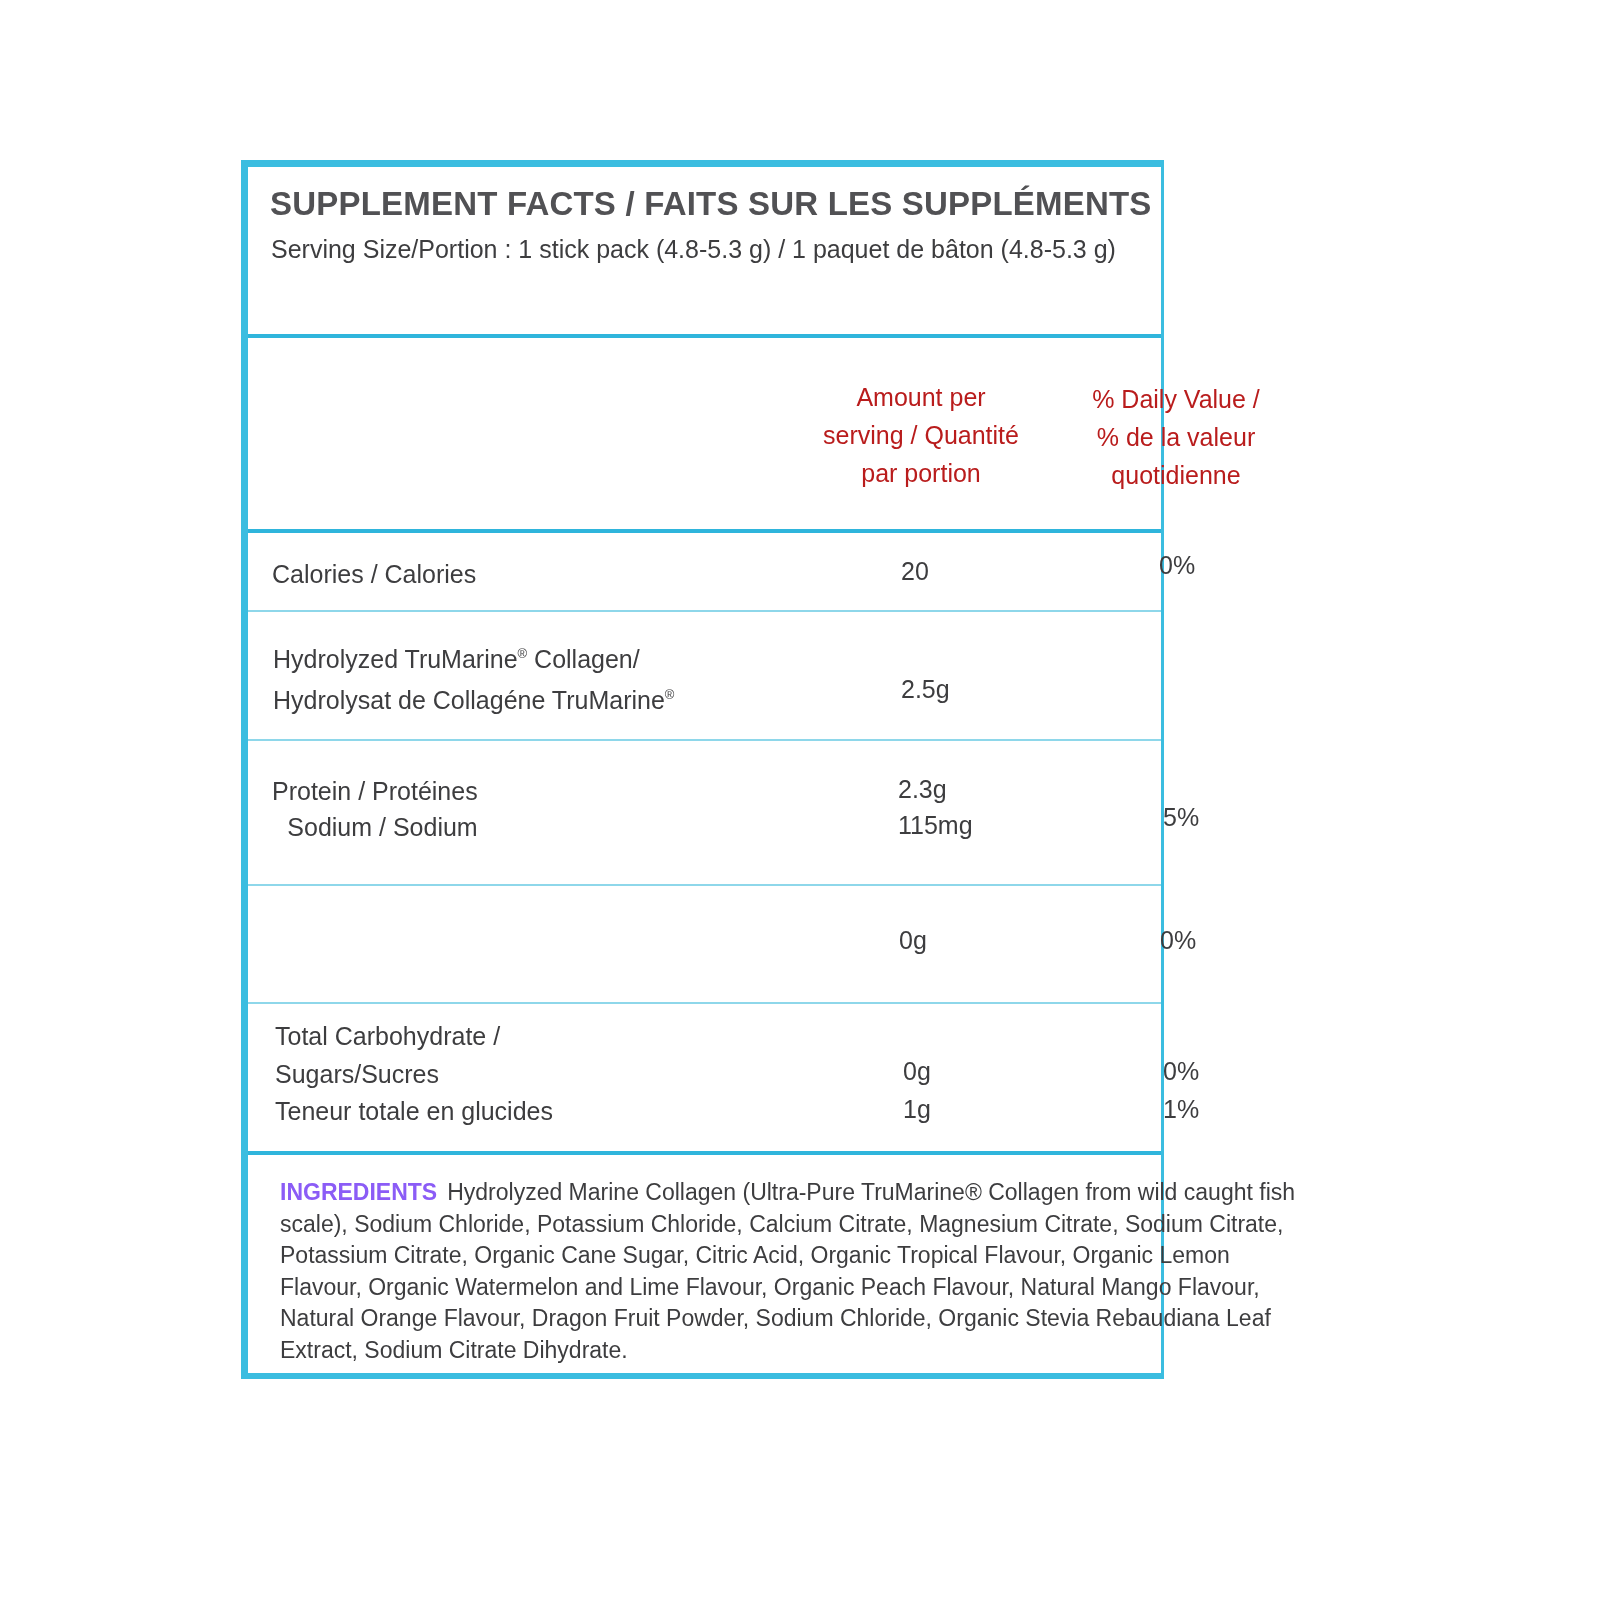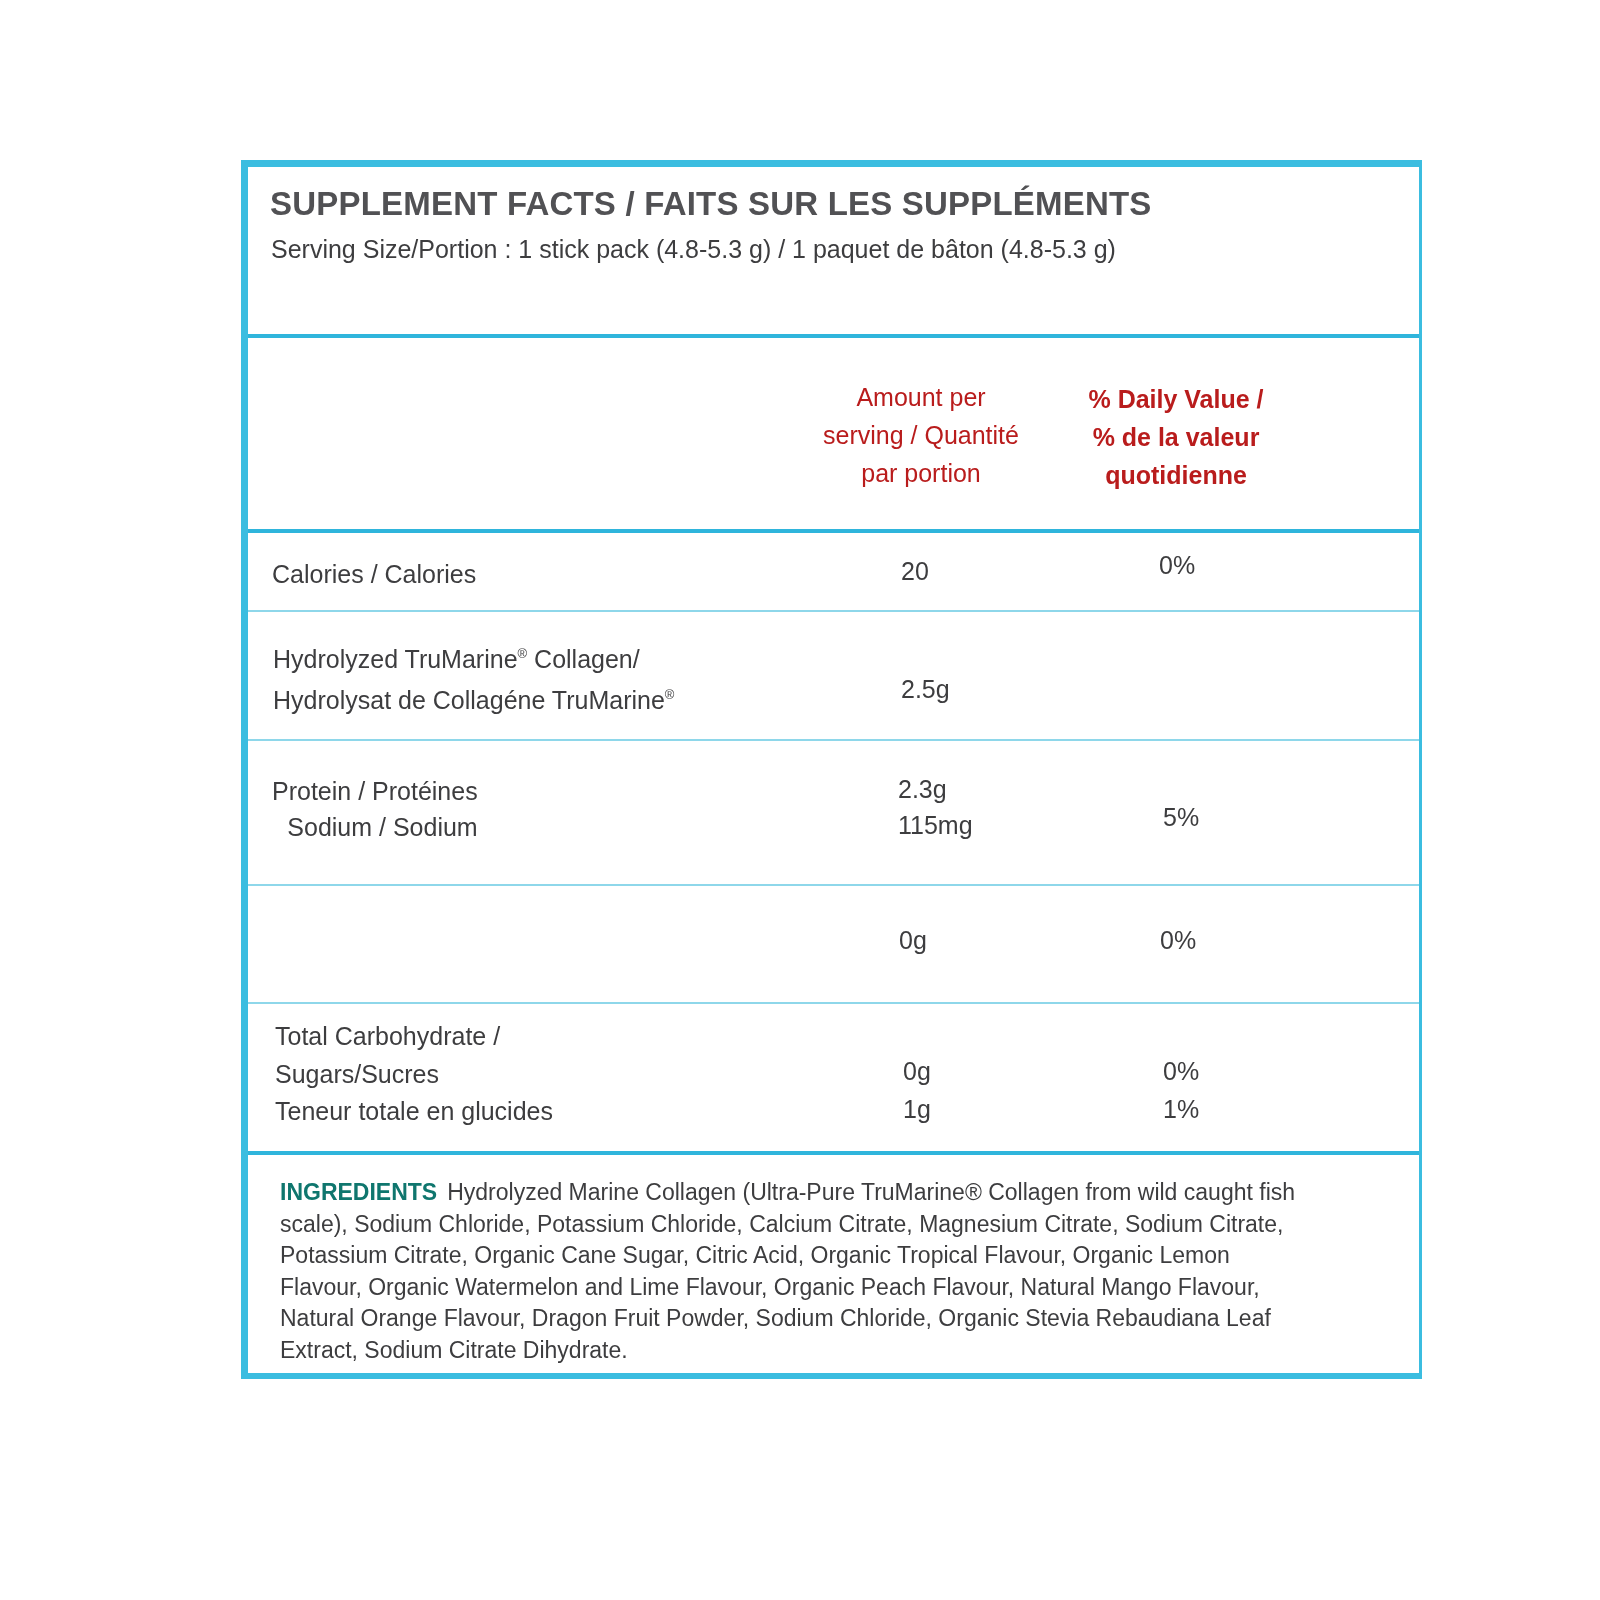--- a/index.html
+++ b/index.html
@@ -4,21 +4,21 @@
   <style>
     html, body { margin: 0; padding: 0; }
     body {
       width: 1600px; height: 1600px; background: #ffffff;
       position: relative; overflow: hidden;
       font-family: "Liberation Sans", "DejaVu Sans", sans-serif;
       color: #3d3d3f;
     }
     .panel {
       position: absolute; left: 241px; top: 160px;
-      width: 1181px; height: 1219px;
+      width: 923px; height: 1219px;
       box-sizing: border-box;
       border-top: 7px solid #3bbde0;
       border-left: 7px solid #3bbde0;
       border-bottom: 6px solid #3bbde0;
       border-right: 3px solid #3bbde0;
       background: #fff;
     }
     .hline-thick { position: absolute; left: 0; right: 0; height: 4px; background: #2fb5dc; }
     .hline-thin  { position: absolute; left: 0; right: 0; height: 2px; background: #8ed7ea; }
     .title {
@@ -32,37 +32,37 @@
     }
     .colhead {
       position: absolute; text-align: center; font-size: 25px; line-height: 38px; color: #b91c1c;
     }
     .cell { position: absolute; font-size: 25px; line-height: 36px; color: #3d3d3f; white-space: nowrap; }
     .cell sup { font-size: 13px; vertical-align: 10px; }
     .ingredients {
       position: absolute; left: 32px; top: 1010px; width: 1030px;
       font-size: 23px; line-height: 31.5px; color: #3d3d3f;
     }
-    .ingredients b { font-weight: 700; color: #0f766e; margin-right: 10px; }
+    .ingredients b { font-weight: 700; color: #8b5cf6; margin-right: 10px; }
   </style>
 </head>
 <body>
 
 <div class="panel">
   <div class="title">SUPPLEMENT FACTS / FAITS SUR LES SUPPLÉMENTS</div>
   <div class="serving">Serving Size/Portion : 1 stick pack (4.8-5.3 g) / 1 paquet de bâton (4.8-5.3 g)</div>
 
   <div class="hline-thick" style="top:167px"></div>
 
   <div class="colhead" style="left:548px; top:211px; width:250px;">
     <div>Amount per</div>
     <div>serving / Quantité</div>
     <div>par portion</div>
   </div>
-  <div class="colhead" style="left:818px; top:213px; width:220px;font-weight:bold;">
+  <div class="colhead" style="left:818px; top:213px; width:220px;">
     <div>% Daily Value /</div>
     <div>% de la valeur</div>
     <div>quotidienne</div>
   </div>
 
   <div class="hline-thick" style="top:362px"></div>
 
   <div class="cell" style="left:24px; top:389px;">Calories / Calories</div>
   <div class="cell" style="left:653px; top:386px;">20</div>
   <div class="cell" style="left:911px; top:380px;">0%</div>

